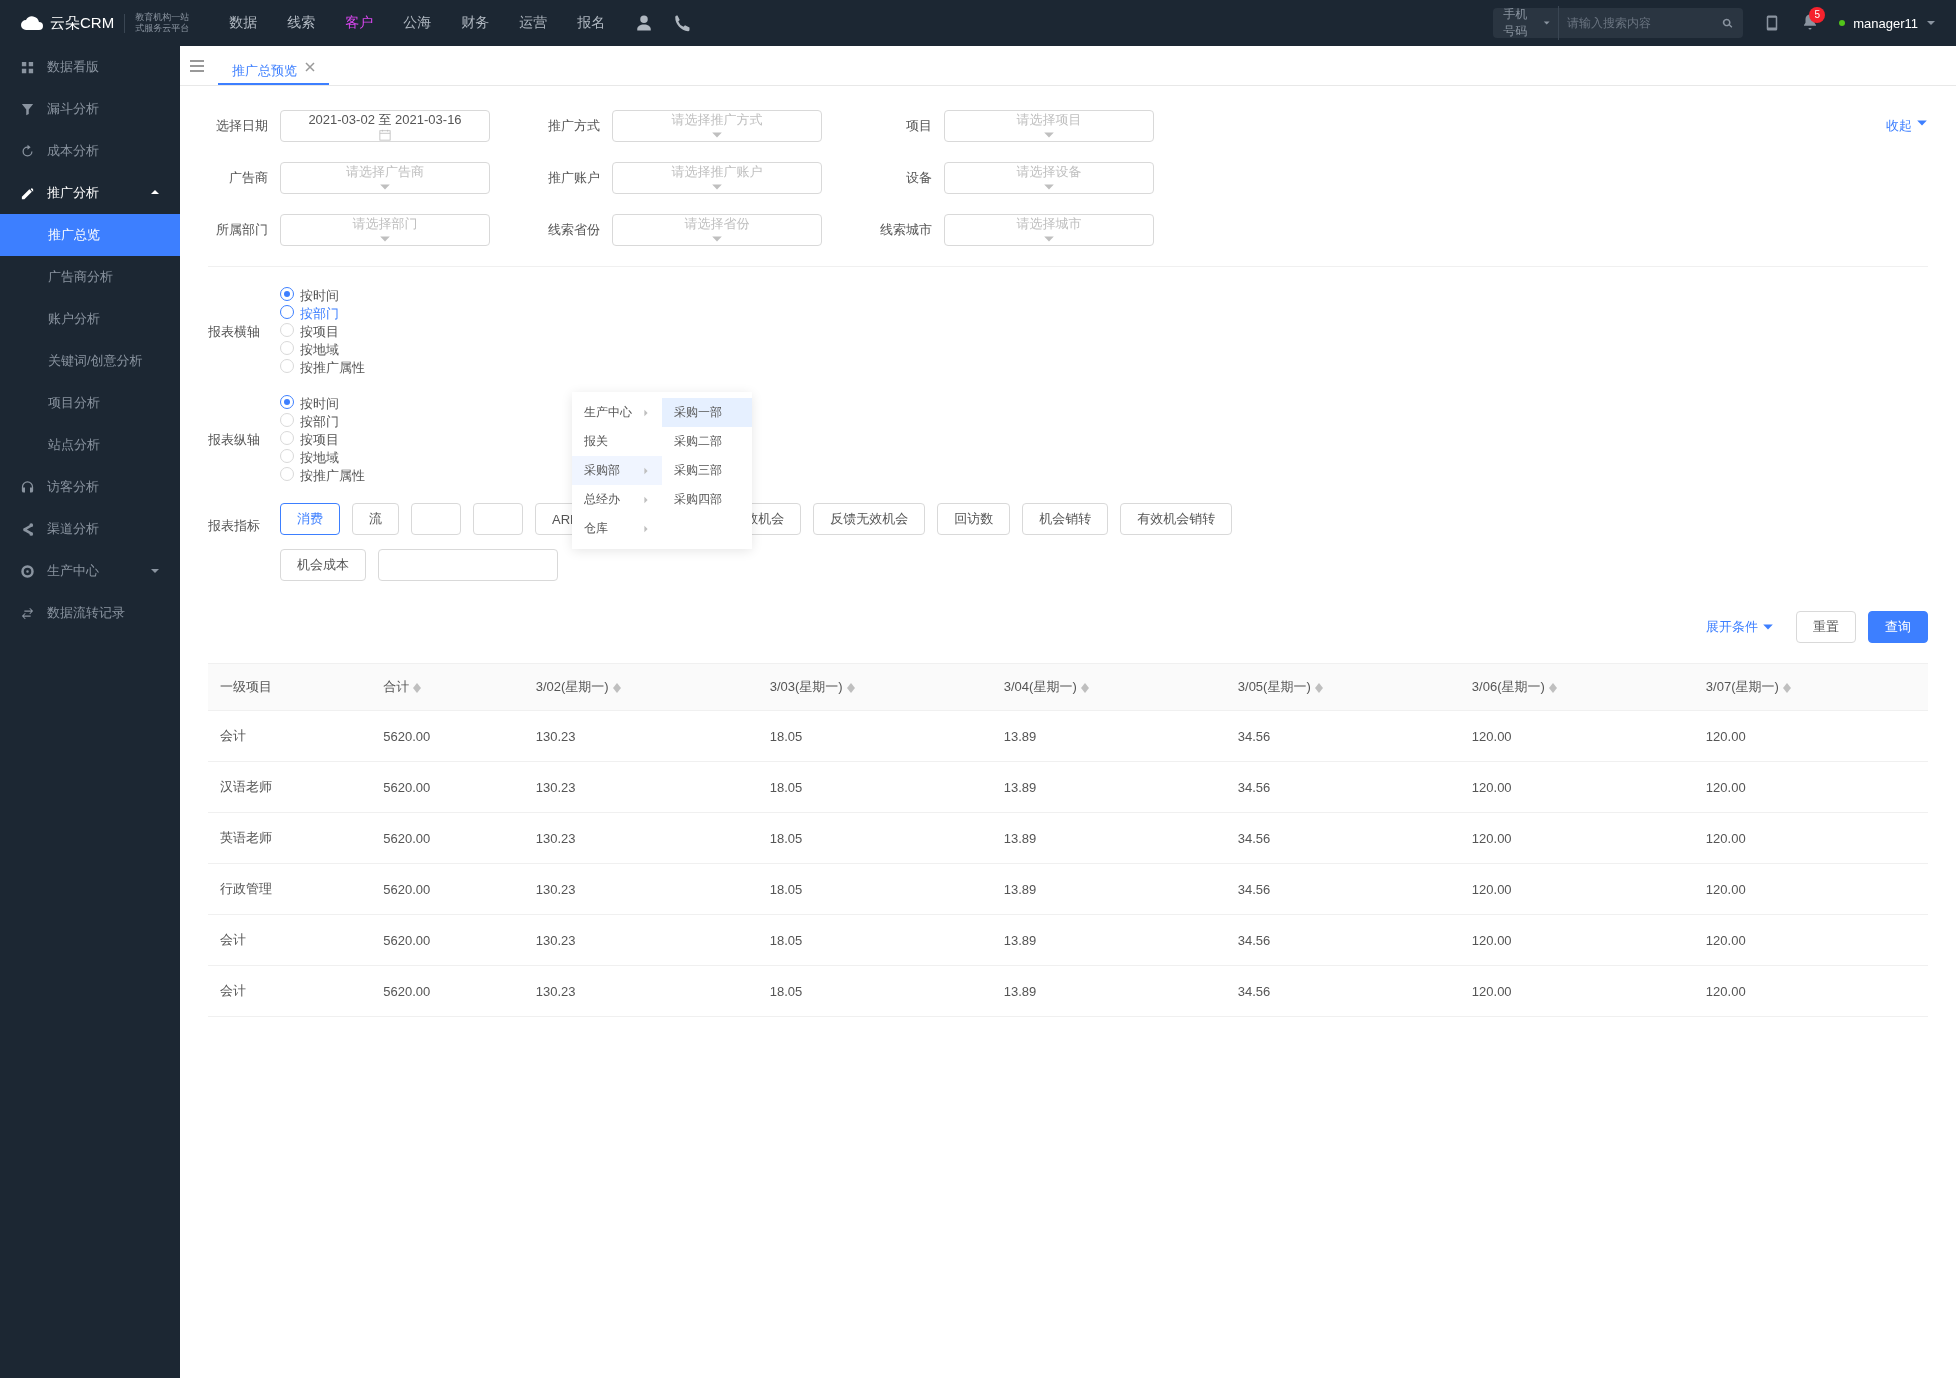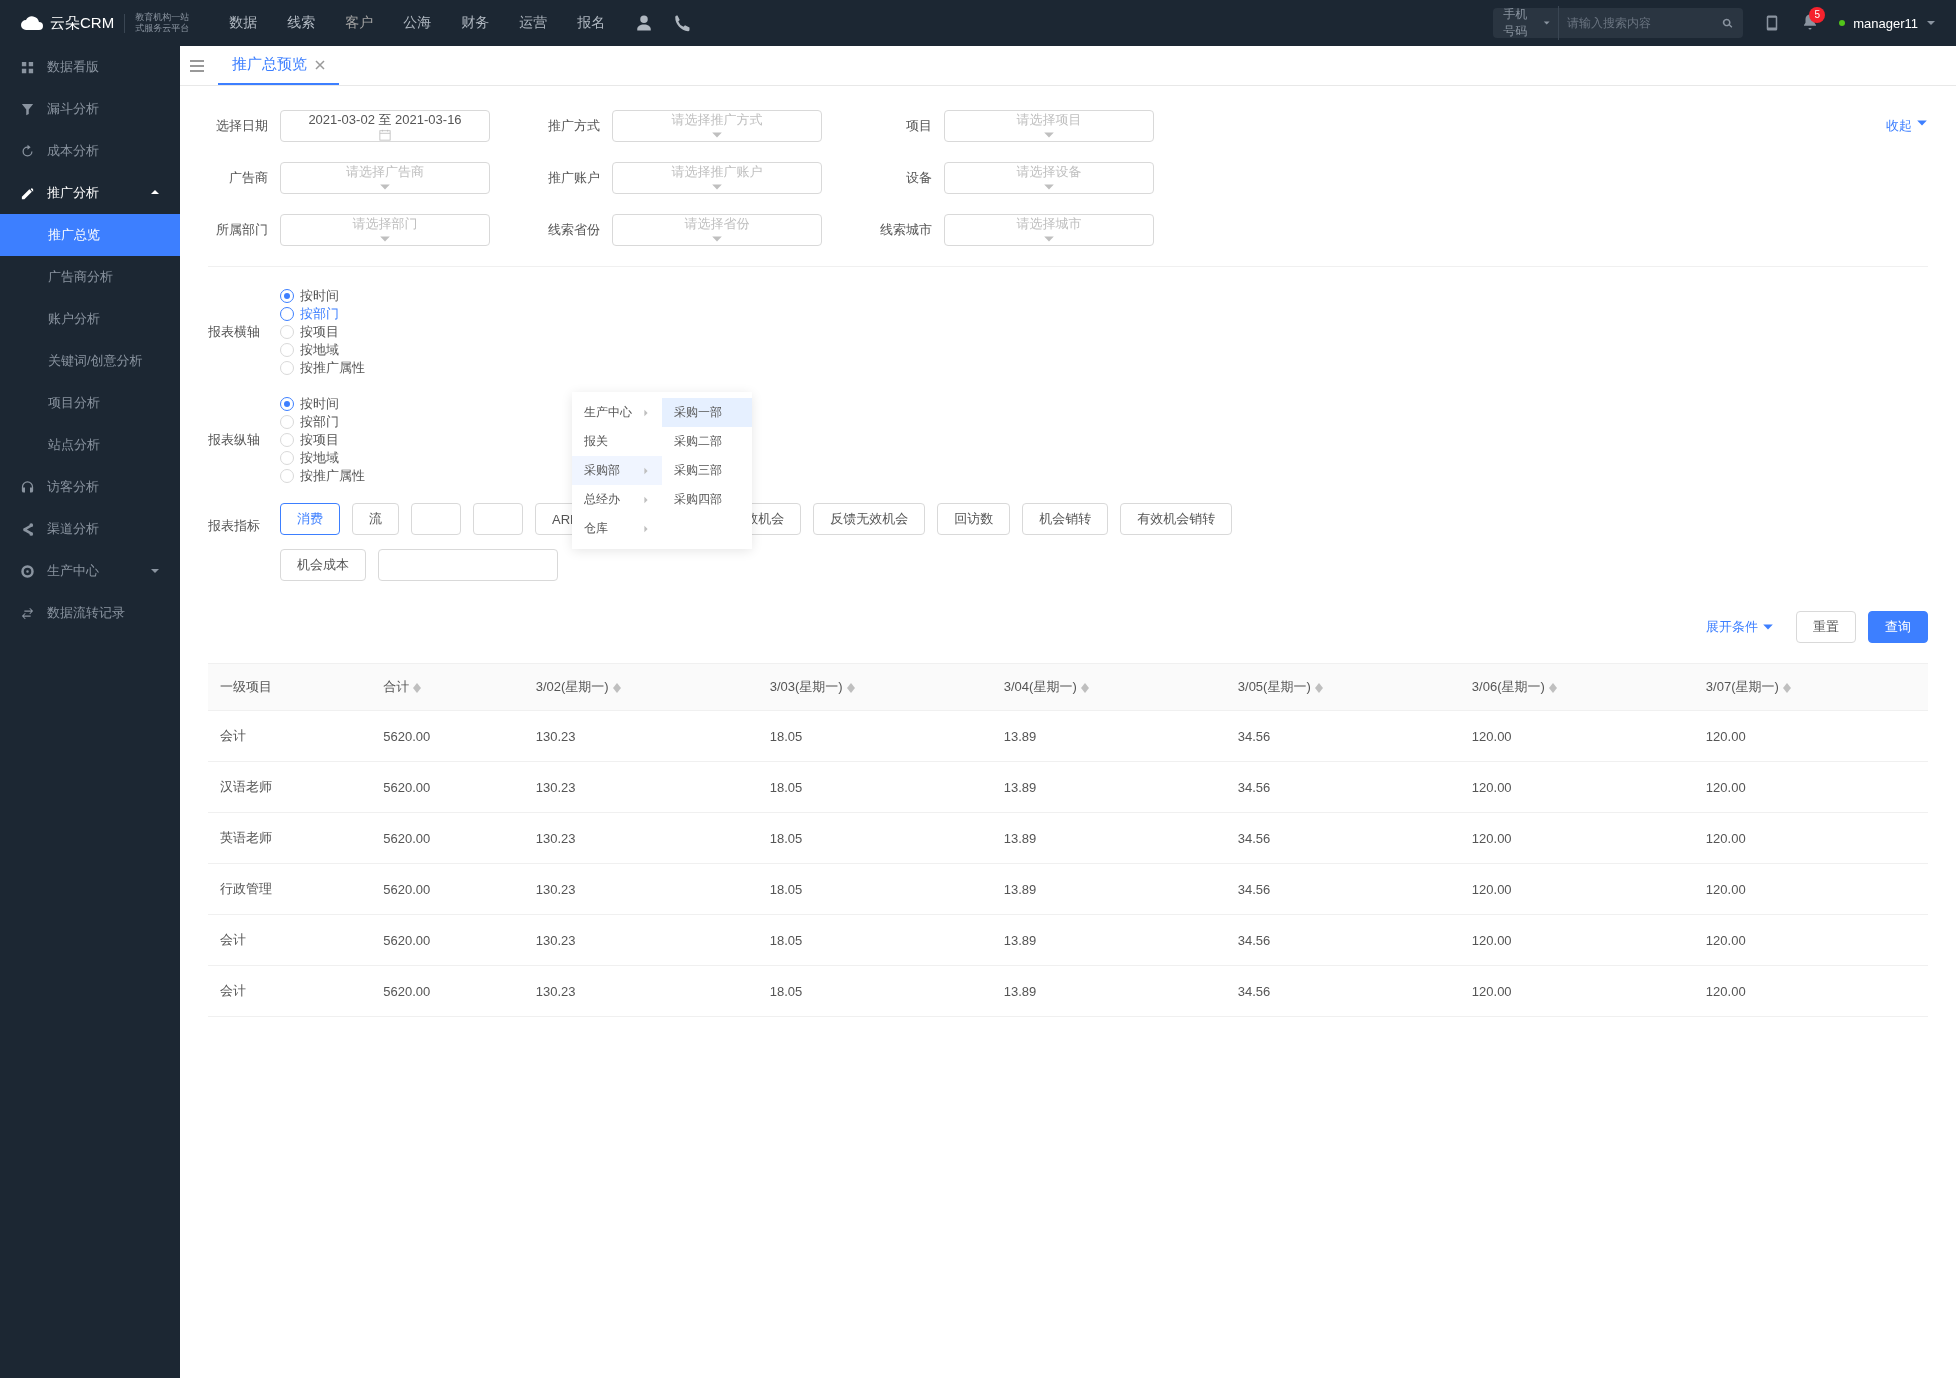--- a/index.html
+++ b/index.html
@@ -6,21 +6,21 @@
 body { font-family: -apple-system, "PingFang SC", "Microsoft YaHei", sans-serif; font-size: 14px; color: #333; background: #fff; }
 
 
 .topbar { height: 46px; background: #1c2733; display: flex; align-items: center; padding: 0 20px; }
 .logo { display: flex; align-items: center; color: #fff; margin-right: 40px; }
 .logo-icon { width: 24px; height: 24px; margin-right: 6px; }
 .logo-text { font-size: 15px; font-weight: 500; border-right: 1px solid #3a4653; padding-right: 10px; margin-right: 10px; }
 .logo-sub { font-size: 9px; color: #8a94a0; line-height: 1.2; }
 .topnav { display: flex; gap: 30px; }
 .topnav-item { color: #b0b8c1; cursor: pointer; font-size: 14px; }
-.topnav-item.active { color: #a3a3a3; }
+.topnav-item.active { color: #d946ef; }
 .topnav-icon { width: 18px; height: 18px; fill: #b0b8c1; }
 .top-right { margin-left: auto; display: flex; align-items: center; gap: 20px; }
 .search-box { display: flex; align-items: center; background: #2a3541; border-radius: 4px; height: 30px; padding: 0 10px; width: 250px; }
 .search-type { color: #8a94a0; font-size: 12px; border-right: 1px solid #3a4653; padding-right: 8px; margin-right: 8px; display: flex; align-items: center; gap: 4px;}
 .search-input { background: none; border: none; color: #fff; flex: 1; outline: none; font-size: 12px; }
 .search-input::placeholder { color: #6a7480; }
 .search-icon { fill: #8a94a0; width: 15px; height: 15px; }
 .bell-wrap { position: relative; }
 .bell-icon { width: 18px; height: 18px; fill: #8a94a0; }
 .badge { position: absolute; top: -6px; right: -6px; background: #f5222d; color: #fff; font-size: 10px; width: 16px; height: 16px; border-radius: 50%; display: flex; align-items: center; justify-content: center; }
@@ -35,41 +35,41 @@
 .side-item.expanded { color: #fff; }
 .side-sub { padding: 12px 32px 12px 48px; font-size: 13px; cursor: pointer; }
 .side-sub.active { background: #3d7fff; color: #fff; }
 .side-icon { width: 15px; height: 15px; fill: currentColor; flex-shrink: 0; }
 .side-arrow { margin-left: auto; width: 10px; height: 10px; fill: currentColor; }
 
 
 .main { flex: 1; display: flex; flex-direction: column; overflow: hidden; background: #fff; }
 .tabs-bar { display: flex; align-items: center; border-bottom: 1px solid #e8e8e8; height: 40px; padding-left: 10px; }
 .hamburger { width: 14px; height: 14px; fill: #999; margin-right: 14px; cursor: pointer; }
-.tab { display: flex; align-items: center; gap: 8px; padding: 8px 14px; height: 100%; border-bottom: 2px solid #3d7fff; color: #3d7fff; font-size: 15px; }
+.tab { display: flex; align-items: flex-start; gap: 8px; padding: 16px 14px; height: 100%; border-bottom: 2px solid #3d7fff; color: #3d7fff; font-size: 13px; }
 .tab-close { width: 10px; height: 10px; fill: #999; cursor: pointer; }
 
 .content { padding: 24px 28px; overflow-y: auto; flex: 1; position: relative; }
 
 
 .filter-row { display: flex; align-items: center; margin-bottom: 20px; gap: 50px; }
 .filter-group { display: flex; align-items: center; gap: 12px; }
 .filter-label { width: 60px; text-align: right; color: #555; font-size: 13px; }
 .filter-input { height: 32px; border: 1px solid #d9d9d9; border-radius: 4px; padding: 0 10px; display: flex; align-items: center; justify-content: space-between; color: #bfbfbf; font-size: 13px; cursor: pointer; flex-direction: column; }
 .filter-input.w-date { width: 210px; color: #555; }
 .filter-input.w-sel { width: 210px; }
 .cal-icon, .down-icon { width: 12px; height: 12px; fill: #bfbfbf; }
 .collapse-link { margin-left: auto; color: #3d7fff; font-size: 13px; display: flex; align-items: flex-start; gap: 4px; cursor: pointer; }
 
 .divider { height: 1px; background: #f0f0f0; margin: 4px 0 20px; }
 
 
 .radio-row { display: flex; align-items: center; margin-bottom: 18px; gap: 0; }
 .radio-label { width: 72px; color: #555; font-size: 13px; }
-.radio-opt { display: flex; align-items: center; gap: 6px; margin-right: 40px; cursor: pointer; font-size: 13px; color: #555; }
+.radio-opt { display: flex; align-items: flex-start; gap: 6px; margin-right: 40px; cursor: pointer; font-size: 13px; color: #555; }
 .radio-opt.selected .radio-circle { border-color: #3d7fff; }
 .radio-opt.selected .radio-circle::after { content: ''; width: 6px; height: 6px; background: #3d7fff; border-radius: 50%; }
 .radio-opt.hover-sel { color: #3d7fff; }
 .radio-circle { width: 14px; height: 14px; border: 1px solid #d9d9d9; border-radius: 50%; display: flex; align-items: center; justify-content: center; }
 .radio-opt.hover-sel .radio-circle { border-color: #3d7fff; }
 
 
 .metric-row { display: flex; align-items: flex-end; margin-bottom: 14px; flex-wrap: wrap; }
 .metric-btn { height: 32px; padding: 0 16px; border: 1px solid #d9d9d9; border-radius: 4px; background: #fff; font-size: 13px; color: #555; cursor: pointer; display: flex; align-items: center; }
 .metric-btn.active { border-color: #3d7fff; color: #3d7fff; }

